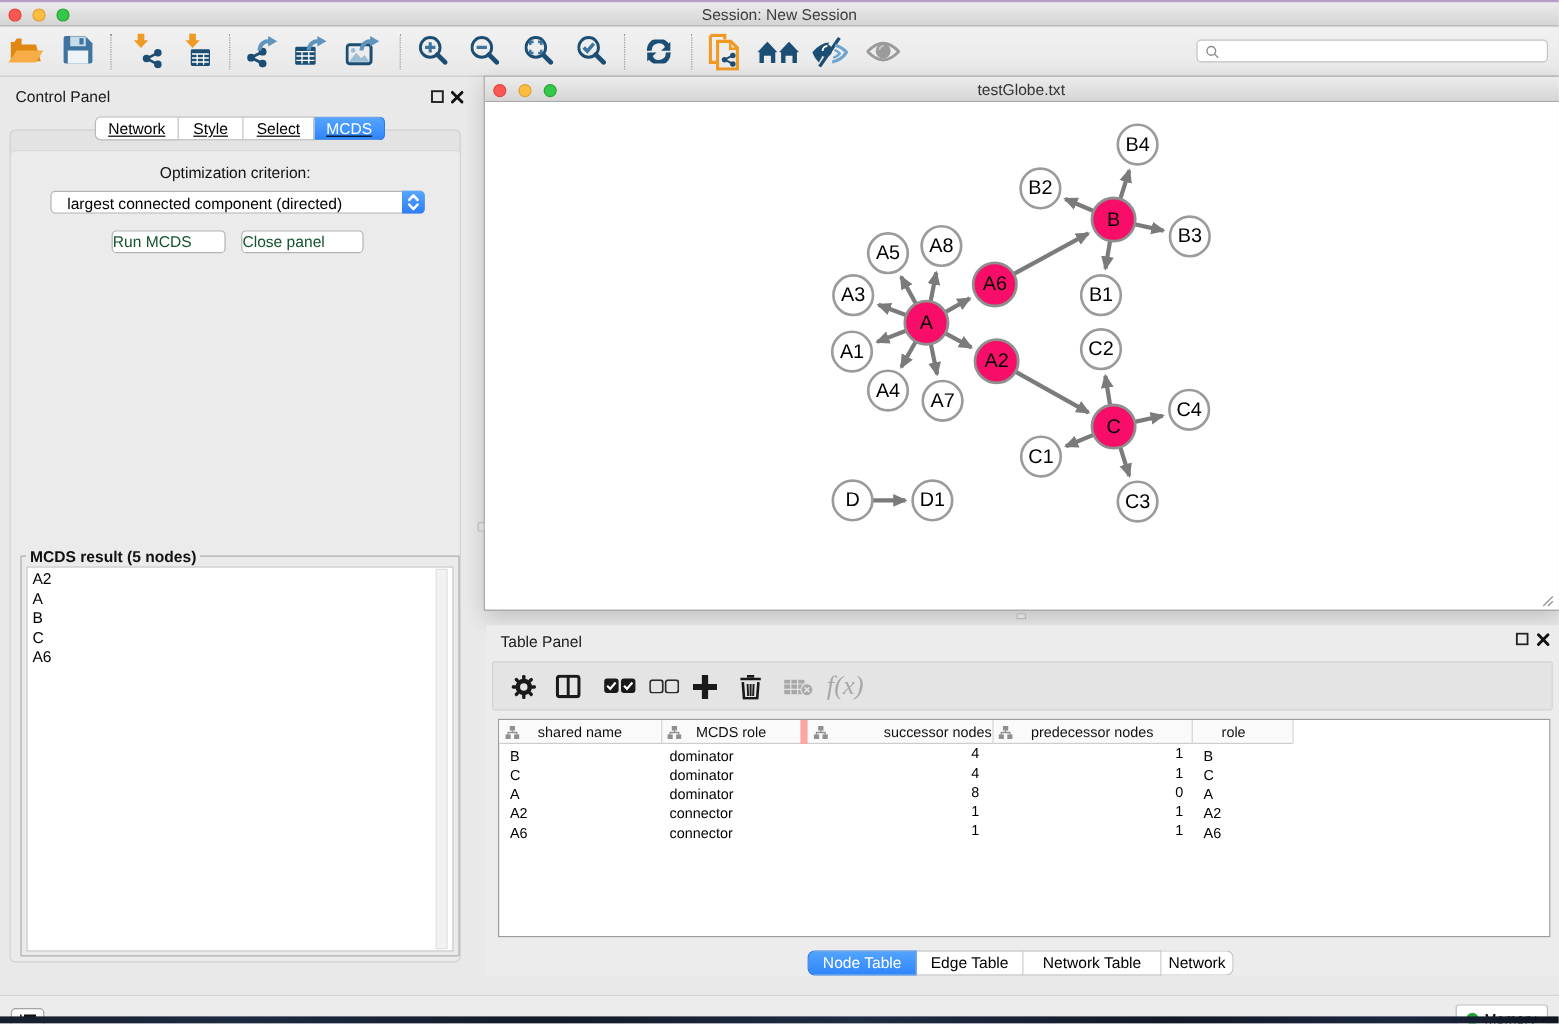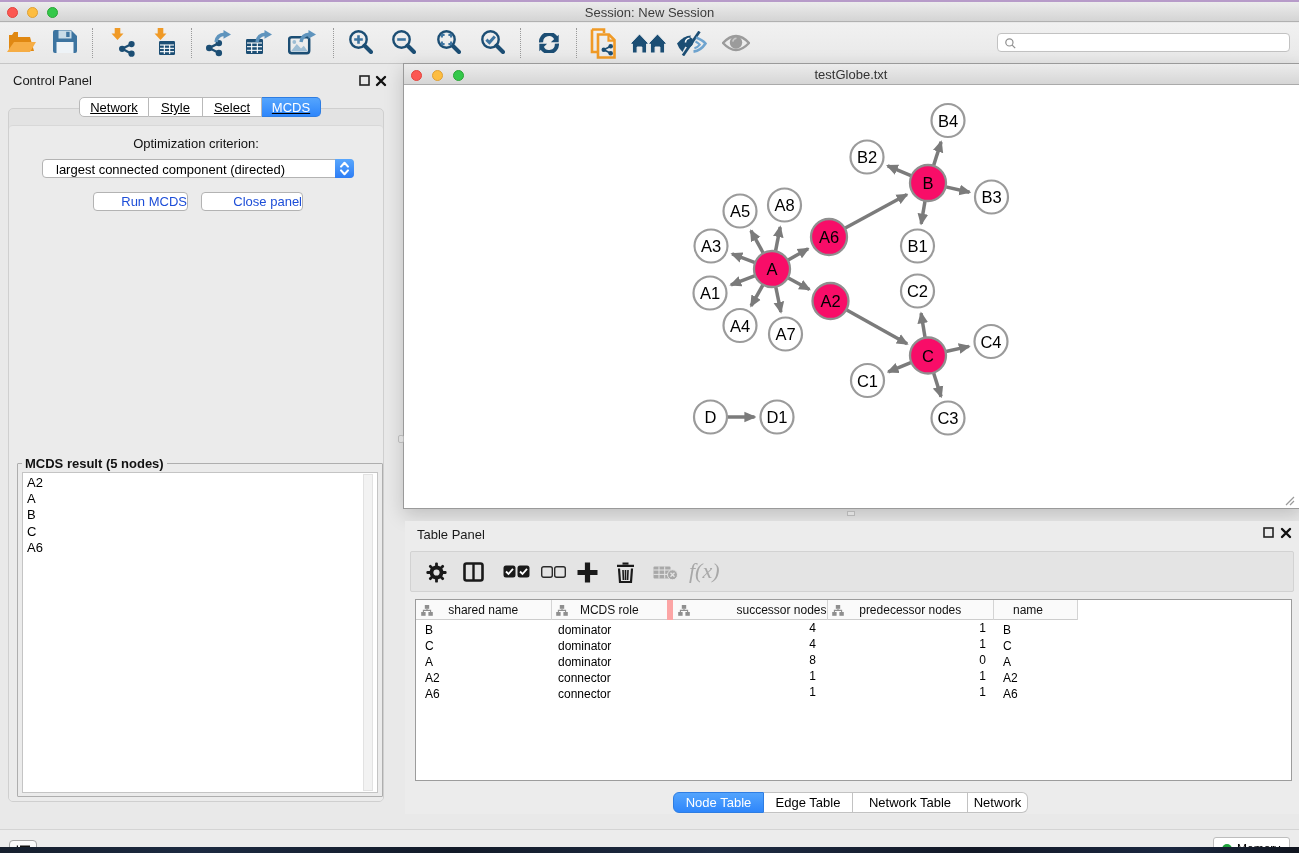--- a/index.html
+++ b/index.html
@@ -1,20 +1,20 @@
 <!DOCTYPE html>
 <html><head>
 <meta charset="utf-8">
 <style>
 * { margin:0; padding:0; box-sizing:border-box; }
 html,body { width:1299px; height:853px; }
 body { font-family:"Liberation Sans",sans-serif; position:relative; background:#e9e9e9; overflow:hidden; color:#000; }
 .abs { position:absolute; }
 .sep { position:absolute; top:28px; height:30px; width:0; border-left:1px dotted #9a9a9a; }
-.btn { position:absolute; background:#fff; border:1px solid #b3b3b3; border-radius:4px; font-size:13px; text-align:right; color:#1d4ed8; }
+.btn { position:absolute; background:#fff; border:1px solid #b3b3b3; border-radius:4px; font-size:13px; text-align:left; color:#14532d; }
 </style>
 </head>
 <body>
 
 <div class="abs" style="left:0;top:0;width:1299px;height:2px;background:#b79bc9"></div>
 
 <div class="abs" style="left:0;top:2px;width:1299px;height:20px;background:linear-gradient(#ececec,#d4d4d4);border-bottom:1px solid #b1b1b1;">
   <div class="abs" style="left:7px;top:5px;width:11px;height:11px;border-radius:50%;background:#fc5852;border:1px solid #e2443e;"></div>
   <div class="abs" style="left:27px;top:5px;width:11px;height:11px;border-radius:50%;background:#fdbd40;border:1px solid #dfa034;"></div>
   <div class="abs" style="left:47px;top:5px;width:11px;height:11px;border-radius:50%;background:#34c84a;border:1px solid #2aa636;"></div>
@@ -363,21 +363,21 @@
         <rect x="7.4" y="7" width="4.4" height="3.8" fill="#8f8f8f"></rect>
         <path d="M6 3.8 L6 5.4 M2.4 7 L2.4 5.4 L9.6 5.4 L9.6 7" fill="none" stroke="#8f8f8f" stroke-width="1.1"></path>
       </svg>
     <div class="abs" style="left:411.5px;top:0;width:166.5px;height:20px;border-right:1px solid #d4d4d4;text-align:center;font-size:12px;line-height:20px;color:#111;">predecessor nodes</div>
     <svg width="12" height="11" viewBox="0 0 12 11" style="position:absolute;left:416px;top:5px">
         <rect x="3.8" y="0" width="4.4" height="3.8" fill="#8f8f8f"></rect>
         <rect x="0.2" y="7" width="4.4" height="3.8" fill="#8f8f8f"></rect>
         <rect x="7.4" y="7" width="4.4" height="3.8" fill="#8f8f8f"></rect>
         <path d="M6 3.8 L6 5.4 M2.4 7 L2.4 5.4 L9.6 5.4 L9.6 7" fill="none" stroke="#8f8f8f" stroke-width="1.1"></path>
       </svg>
-    <div class="abs" style="left:578px;top:0;width:84px;height:20px;border-right:1px solid #d4d4d4;text-align:center;font-size:12px;line-height:20px;color:#111;padding-right:15px;">name</div>
+    <div class="abs" style="left:578px;top:0;width:84px;height:20px;border-right:1px solid #d4d4d4;text-align:center;font-size:12px;line-height:20px;color:#111;padding-right:15px;">role</div>
     <div class="abs" style="left:9px;top:23px;font-size:12px;">B</div>
     <div class="abs" style="left:142px;top:23px;font-size:12px;">dominator</div>
     <div class="abs" style="left:257px;top:21px;width:143px;text-align:right;font-size:12px;">4</div>
     <div class="abs" style="left:411px;top:21px;width:159px;text-align:right;font-size:12px;">1</div>
     <div class="abs" style="left:587px;top:23px;font-size:12px;">B</div>
     <div class="abs" style="left:9px;top:39px;font-size:12px;">C</div>
     <div class="abs" style="left:142px;top:39px;font-size:12px;">dominator</div>
     <div class="abs" style="left:257px;top:37px;width:143px;text-align:right;font-size:12px;">4</div>
     <div class="abs" style="left:411px;top:37px;width:159px;text-align:right;font-size:12px;">1</div>
     <div class="abs" style="left:587px;top:39px;font-size:12px;">C</div>

